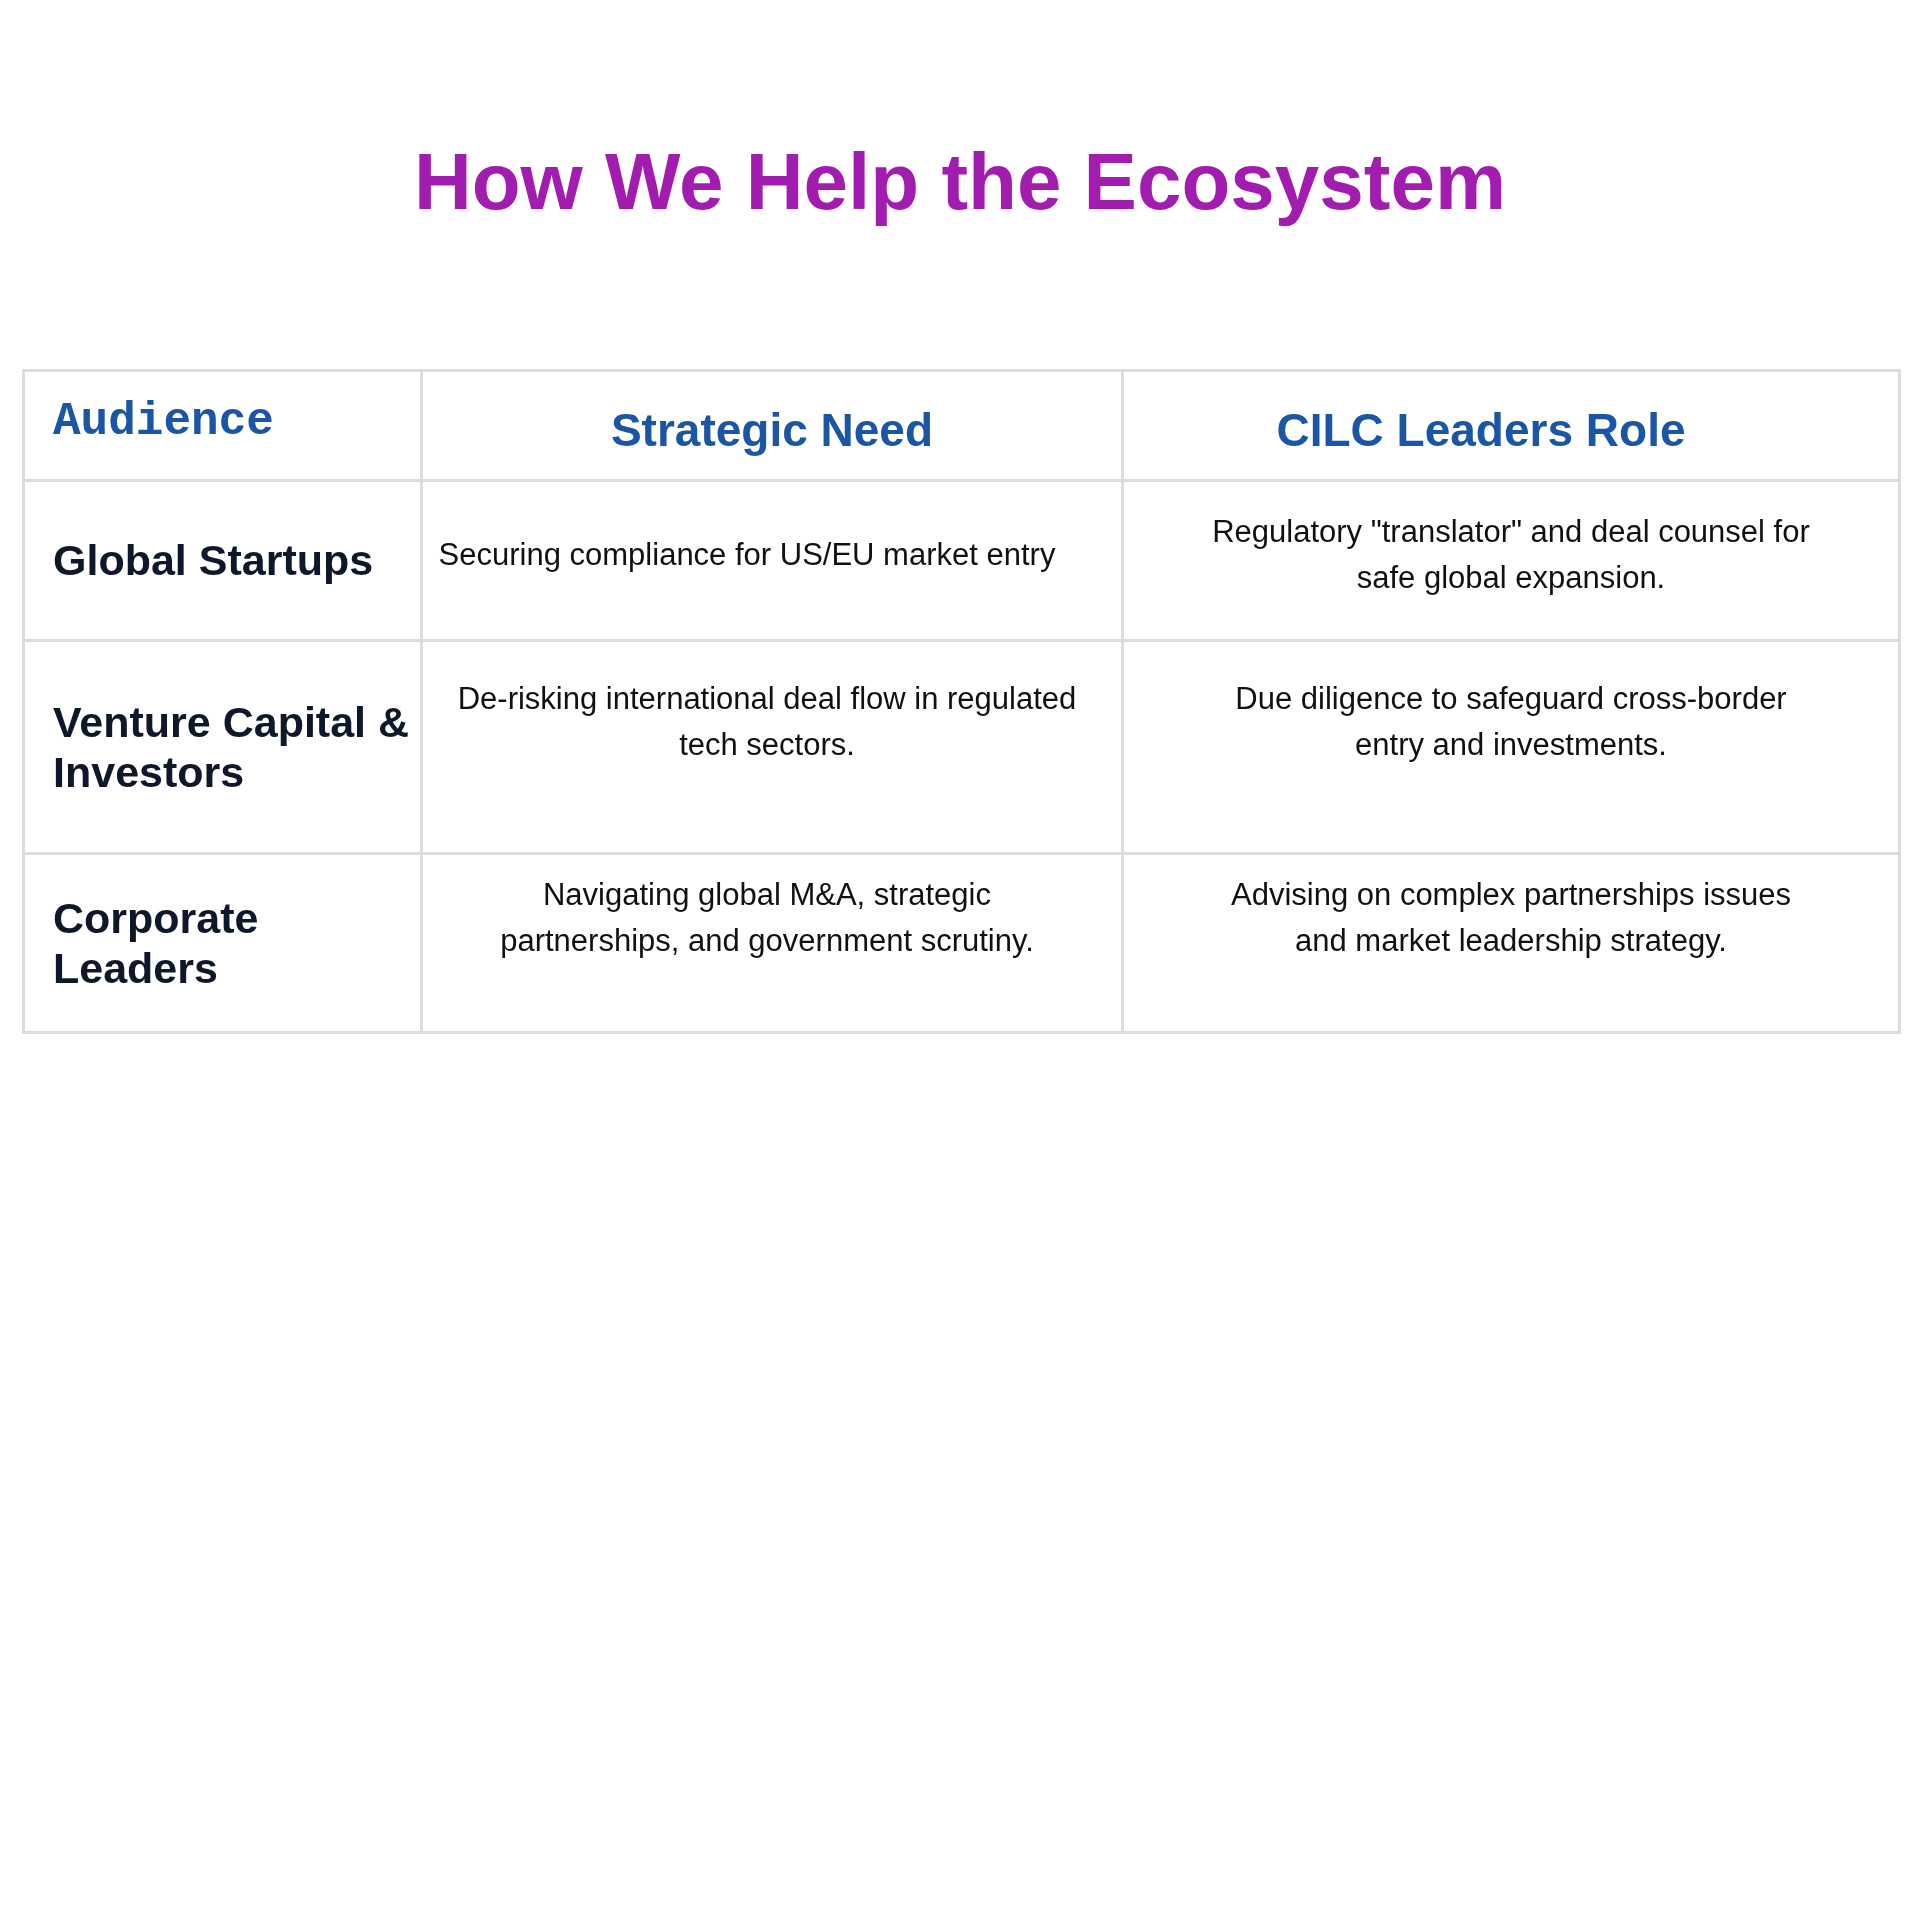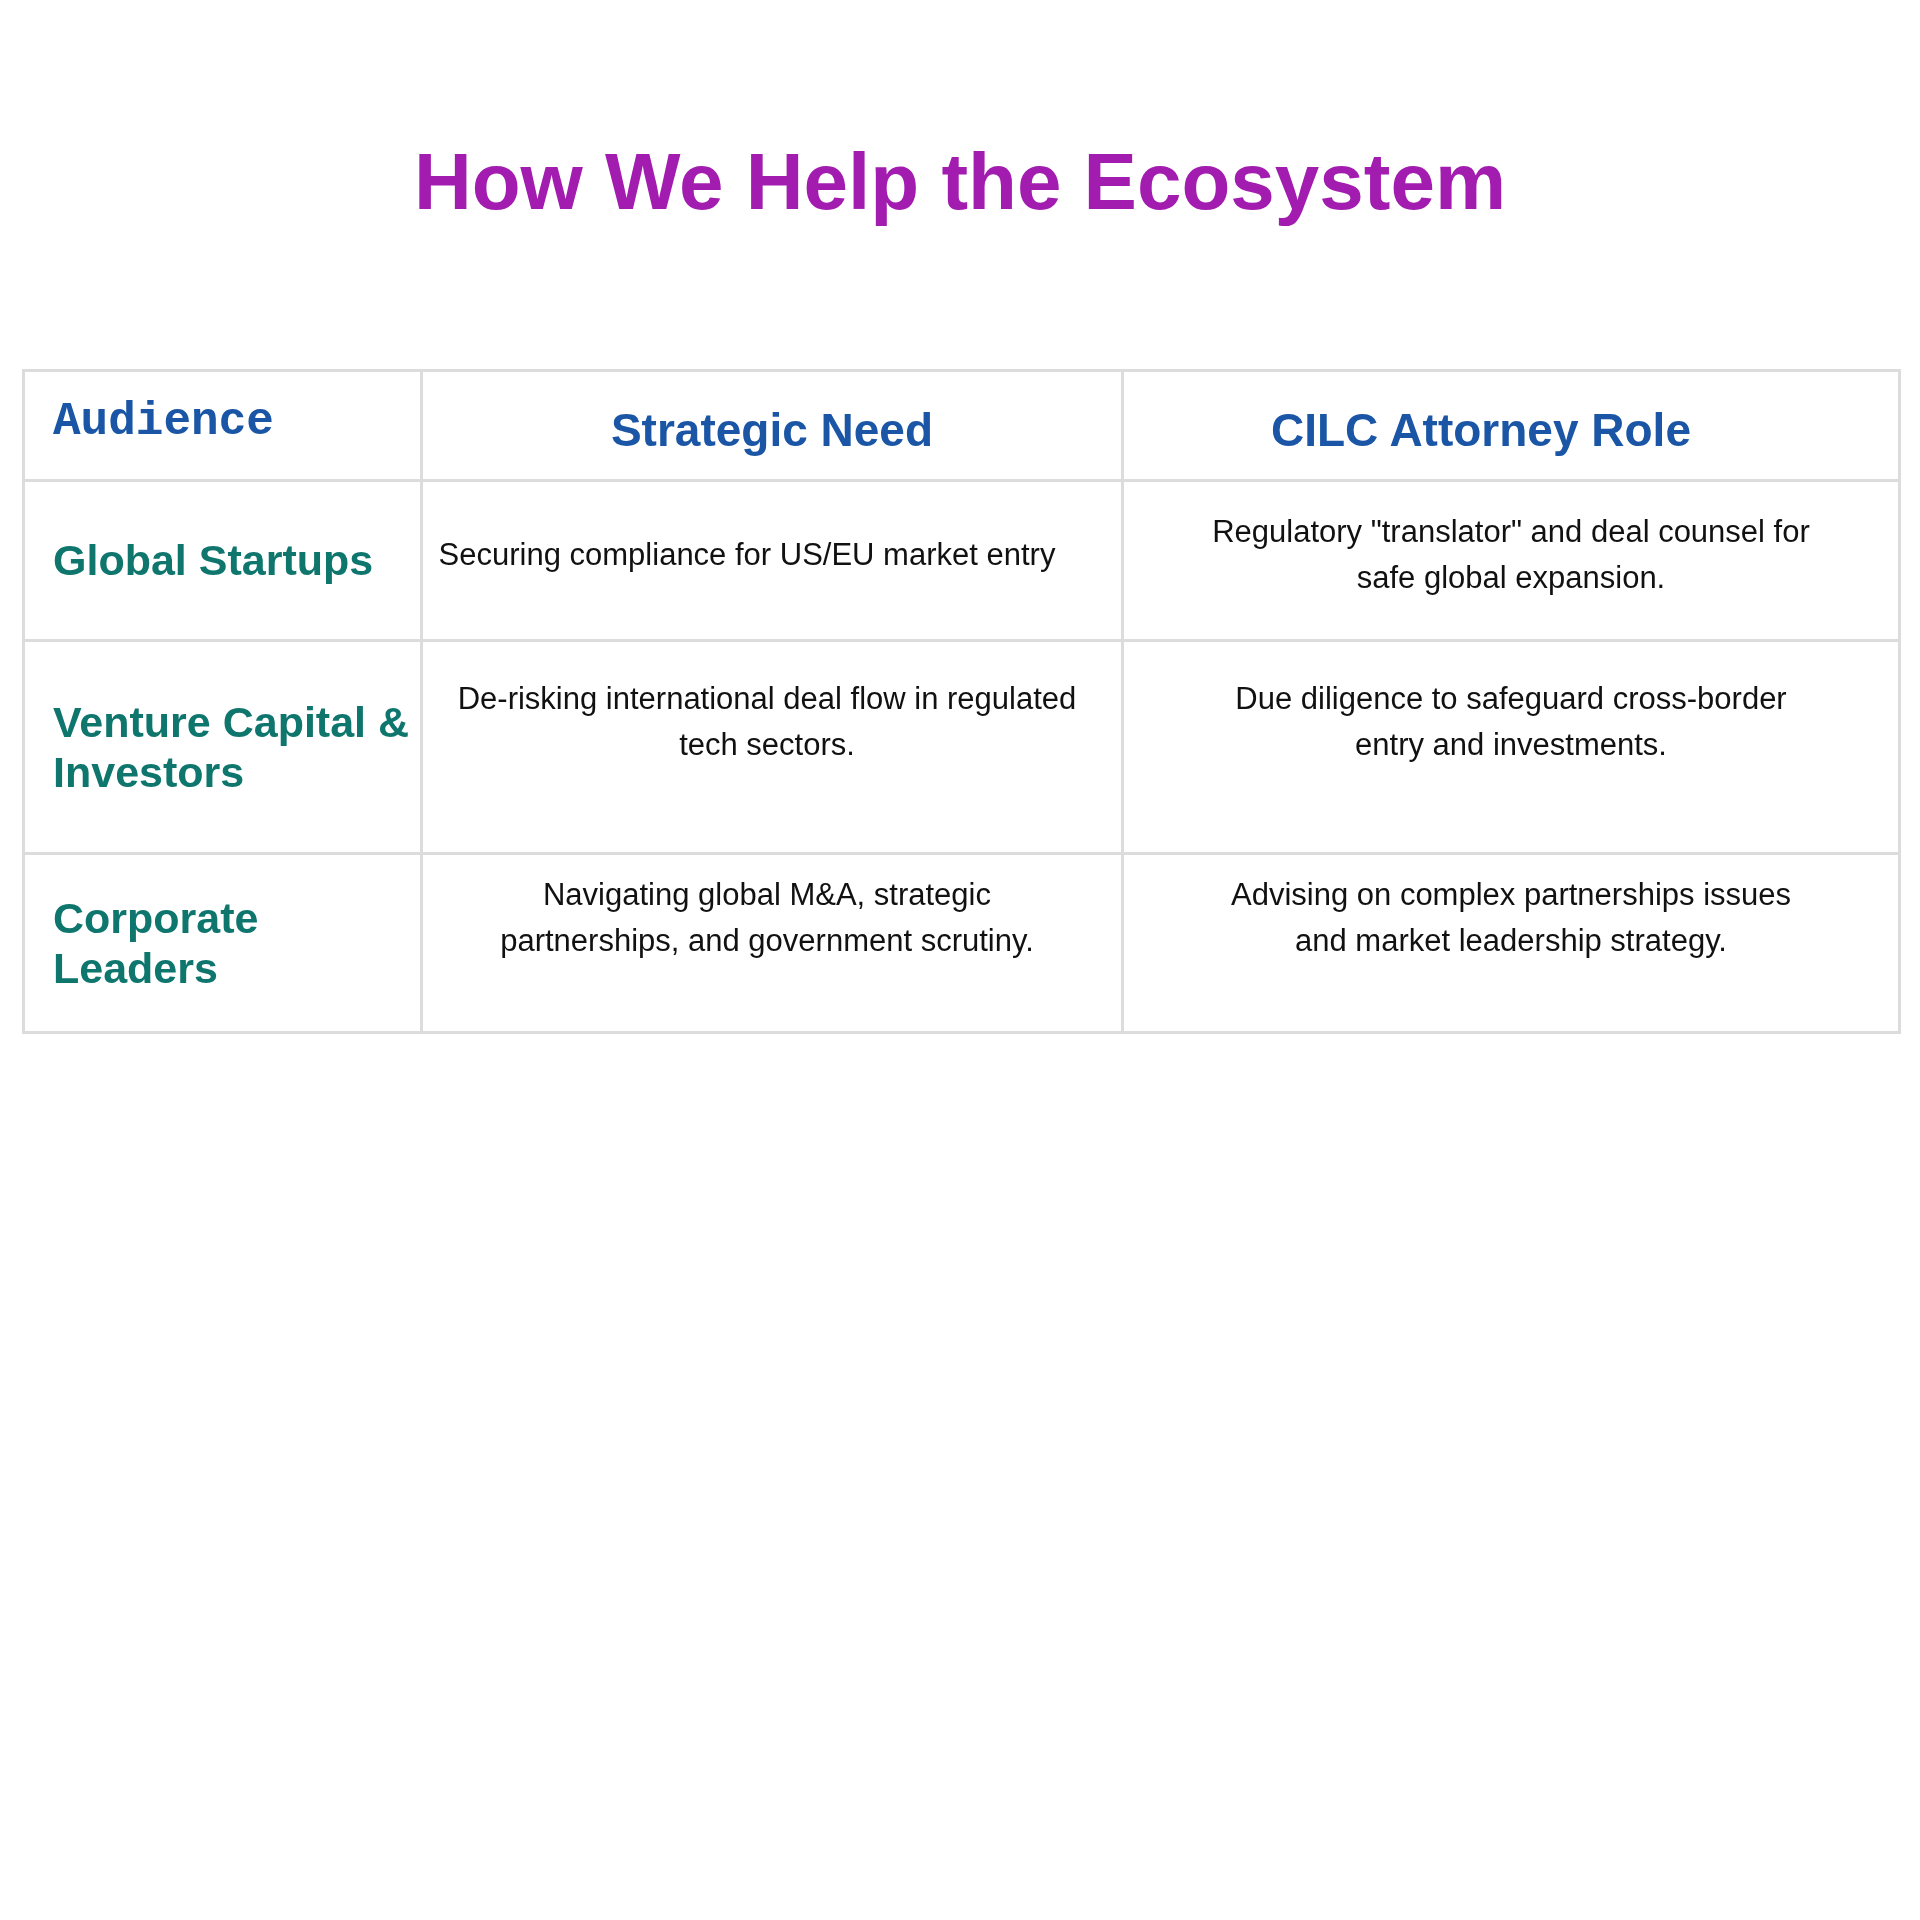--- a/index.html
+++ b/index.html
@@ -54,21 +54,21 @@
       line-height: 52px;
     }
     .th-audience { text-align: left; padding-left: 28px !important; padding-bottom: 6px !important; font-family: Liberation Mono, monospace; }
     .th-need { text-align: center; padding-top: 10px !important; }
     .th-role { text-align: center; padding-top: 10px !important; padding-right: 60px !important; }
     .aud {
       text-align: left;
       padding-left: 28px !important;
       font-size: 43px;
       font-weight: bold;
-      color: #0f766e;
+      color: #0f172a;
       line-height: 50px;
     }
     .body-cell {
       text-align: center;
       font-size: 31px;
       line-height: 46px;
       color: #111111;
     }
     .row-1 .body-cell { padding-bottom: 10px !important; }
     .row-2 .body-cell, .row-3 .body-cell { padding-bottom: 50px !important; margin-top: 16px; }
@@ -84,21 +84,21 @@
 <table class="table">
   <colgroup>
     <col class="col-a">
     <col class="col-b">
     <col class="col-c">
   </colgroup>
   <tbody>
       <tr class="hdr-row">
     <th class="th-text th-audience">Audience</th>
     <th class="th-text th-need">Strategic Need</th>
-    <th class="th-text th-role">CILC Attorney Role</th>
+    <th class="th-text th-role">CILC Leaders Role</th>
   </tr>
   <tr class="row-1">
     <td class="aud">Global Startups</td>
     <td class="body-cell need-cell">Securing compliance for US/EU market entry</td>
     <td class="body-cell role-cell">Regulatory "translator" and deal counsel for safe global expansion.</td>
   </tr>
   <tr class="row-2">
     <td class="aud">Venture Capital &amp; Investors</td>
     <td class="body-cell need-cell">De-risking international deal flow in regulated tech sectors.</td>
     <td class="body-cell role-cell">Due diligence to safeguard cross-border entry and investments.</td>

